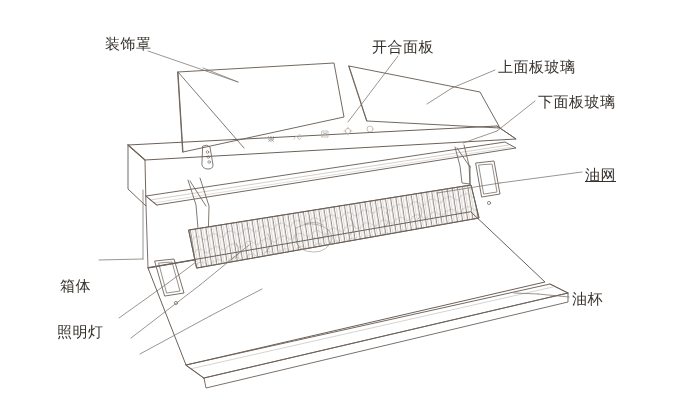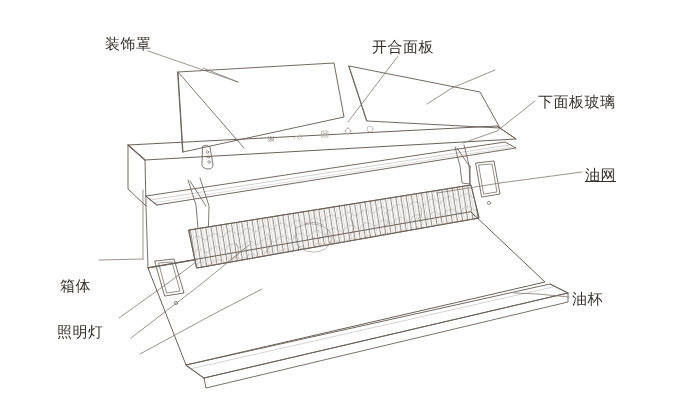--- a/index.html
+++ b/index.html
@@ -183,19 +183,20 @@
 
         <path d="M569 297 L538 294"></path>
         <path d="M538 294 L514 293"></path>
       </g>
 
     </g>
   </svg>
 
   <div class="lbl" style="left:105px;top:37px;">装饰罩</div>
   <div class="lbl" style="left:372px;top:40px;">开合面板</div>
+  <div class="lbl" style="left:498px;top:60px;">上面板玻璃</div>
   <div class="lbl" style="left:538px;top:95px;">下面板玻璃</div>
   <div class="lbl" style="left:585px;top:168px;text-decoration:underline;">油网</div>
   <div class="lbl" style="left:60px;top:255px;margin-top:24px;">箱体</div>
   <div class="lbl" style="left:572px;top:292px;">油杯</div>
   <div class="lbl" style="left:57px;top:325px;">照明灯</div>
 
 </div>
 
 </body></html>

